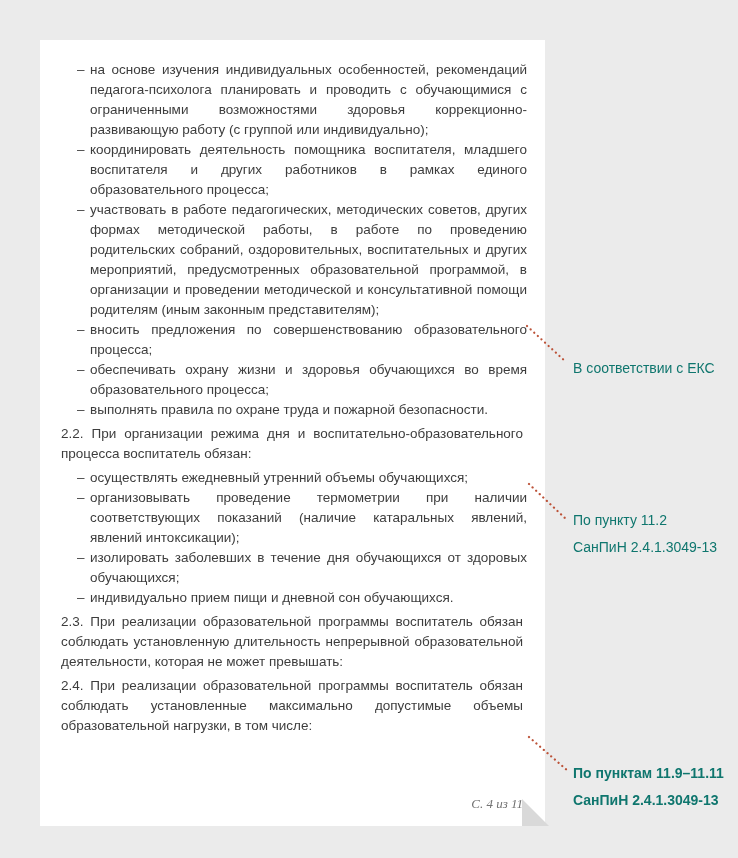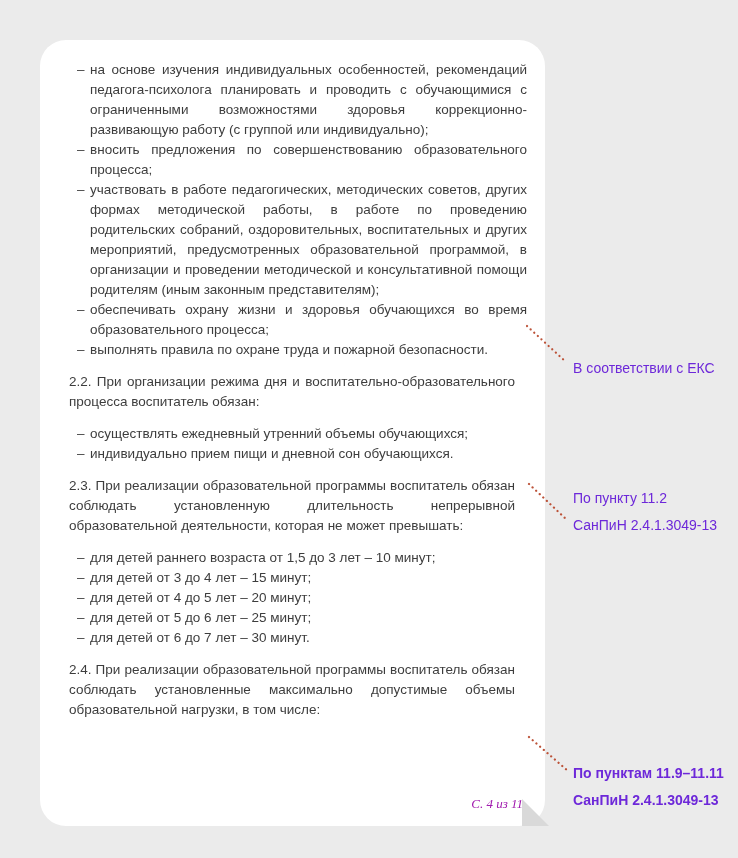--- a/index.html
+++ b/index.html
@@ -21,24 +21,23 @@
     top: 40px;
     width: 505px;
     height: 786px;
     background: #ffffff;
     box-sizing: border-box;
     padding: 20px 18px 0 17px;
     color: #3d3d3d;
     font-size: 13.5px;
     line-height: 20px;
     text-align: justify;
-    border-radius: 26px;
   }
   .doc-para {
-    margin: 12px;
+    margin: 4px;
   }
   .doc-list {
     list-style: none;
     margin: 0;
     padding: 0;
   }
   .doc-list li {
     position: relative;
     padding-left: 33px;
   }
@@ -48,21 +47,21 @@
     left: 20px;
     top: 0;
   }
   .page-footer {
     position: absolute;
     right: 22px;
     bottom: 12px;
     font-family: "Liberation Serif", serif;
     font-style: italic;
     font-size: 13px;
-    color: #a21caf;
+    color: #737373;
   }
   .fold {
     position: absolute;
     right: -4px;
     bottom: 0;
     width: 27px;
     height: 27px;
     background: #d9d9d9;
     clip-path: polygon(0 0, 100% 100%, 0 100%);
   }
@@ -77,58 +76,54 @@
   .leaders line {
     stroke: #bc5238;
     stroke-width: 2.2;
     stroke-linecap: round;
     stroke-dasharray: 0.1 4.8;
     fill: none;
   }
   .margin-note {
     position: absolute;
     left: 573px;
-    color: #6d28d9;
+    color: #0f766e;
     font-size: 14px;
     line-height: 27px;
     white-space: nowrap;
   }
   .note-1 { top: 355px; }
-  .note-2 { top: 485px; }
+  .note-2 { top: 507px; }
   .note-3 { top: 760px; font-weight: bold; }
 </style>
 </head>
 <body>
 
 <div class="canvas">
 
   <div class="page">
 
     <ul class="doc-list">
       <li>на основе изучения индивидуальных особенностей, рекомендаций педагога-психолога планировать и проводить с обучающимися с ограниченными возможностями здоровья коррекционно-развивающую работу (с группой или индивидуально);</li>
+      <li>координировать деятельность помощника воспитателя, младшего воспитателя и других работников в рамках единого образовательного процесса;</li>
+      <li>участвовать в работе педагогических, методических советов, других формах методической работы, в работе по проведению родительских собраний, оздоровительных, воспитательных и других мероприятий, предусмотренных образовательной программой, в организации и проведении методической и консультативной помощи родителям (иным законным представителям);</li>
       <li>вносить предложения по совершенствованию образовательного процесса;</li>
-      <li>участвовать в работе педагогических, методических советов, других формах методической работы, в работе по проведению родительских собраний, оздоровительных, воспитательных и других мероприятий, предусмотренных образовательной программой, в организации и проведении методической и консультативной помощи родителям (иным законным представителям);</li>
       <li>обеспечивать охрану жизни и здоровья обучающихся во время образовательного процесса;</li>
       <li>выполнять правила по охране труда и пожарной безопасности.</li>
     </ul>
 
     <p class="doc-para">2.2. При организации режима дня и воспитательно-образовательного процесса воспитатель обязан:</p>
     <ul class="doc-list">
       <li>осуществлять ежедневный утренний объемы обучающихся;</li>
+      <li>организовывать проведение термометрии при наличии соответствующих показаний (наличие катаральных явлений, явлений интоксикации);</li>
+      <li>изолировать заболевших в течение дня обучающихся от здоровых обучающихся;</li>
       <li>индивидуально прием пищи и дневной сон обучающихся.</li>
     </ul>
 
     <p class="doc-para">2.3. При реализации образовательной программы воспитатель обязан соблюдать установленную длительность непрерывной образовательной деятельности, которая не может превышать:</p>
-    <ul class="doc-list">
-      <li>для детей раннего возраста от 1,5 до 3 лет – 10 минут;</li>
-      <li>для детей от 3 до 4 лет – 15 минут;</li>
-      <li>для детей от 4 до 5 лет – 20 минут;</li>
-      <li>для детей от 5 до 6 лет – 25 минут;</li>
-      <li>для детей от 6 до 7 лет – 30 минут.</li>
-    </ul>
 
     <p class="doc-para">2.4. При реализации образовательной программы воспитатель обязан соблюдать установленные максимально допустимые объемы образовательной нагрузки, в том числе:</p>
 
     <div class="page-footer">С. 4 из 11</div>
     <div class="fold"></div>
   </div>
 
   <svg class="leaders" viewBox="0 0 738 858" xmlns="http://www.w3.org/2000/svg">
     <line x1="527" y1="326" x2="566" y2="362"></line>
     <line x1="529" y1="484" x2="566" y2="519"></line>

